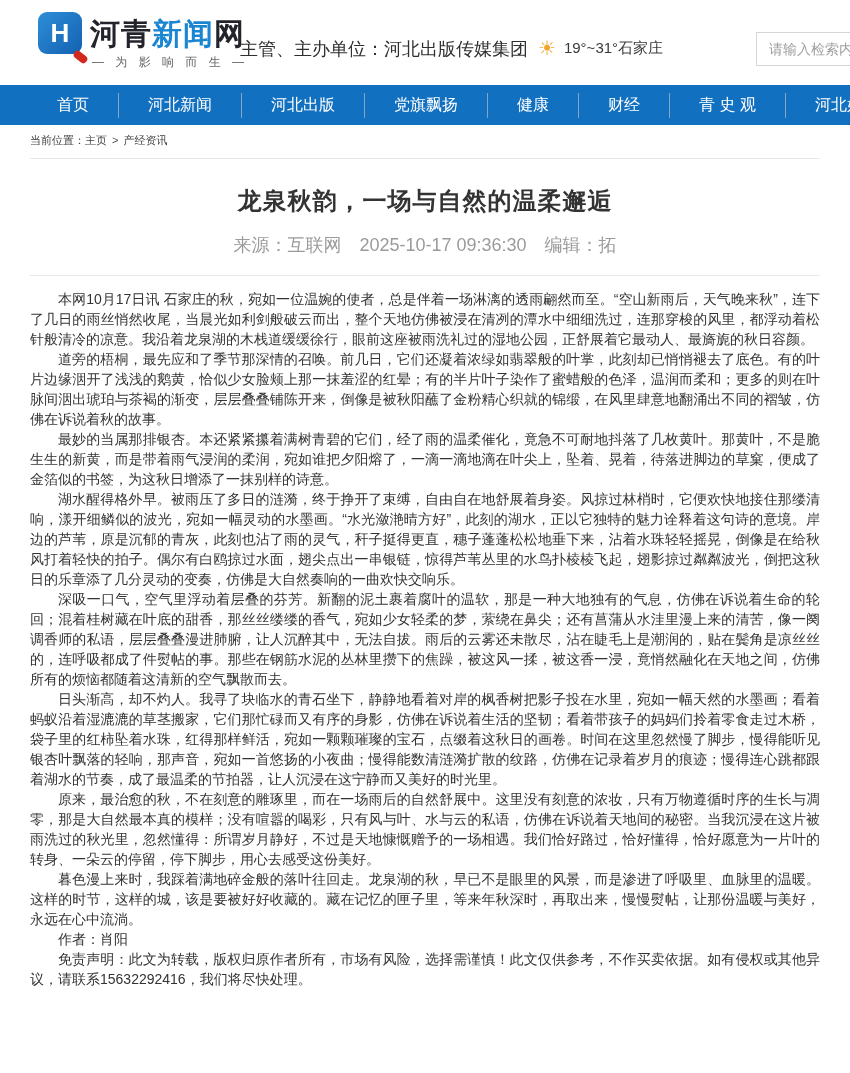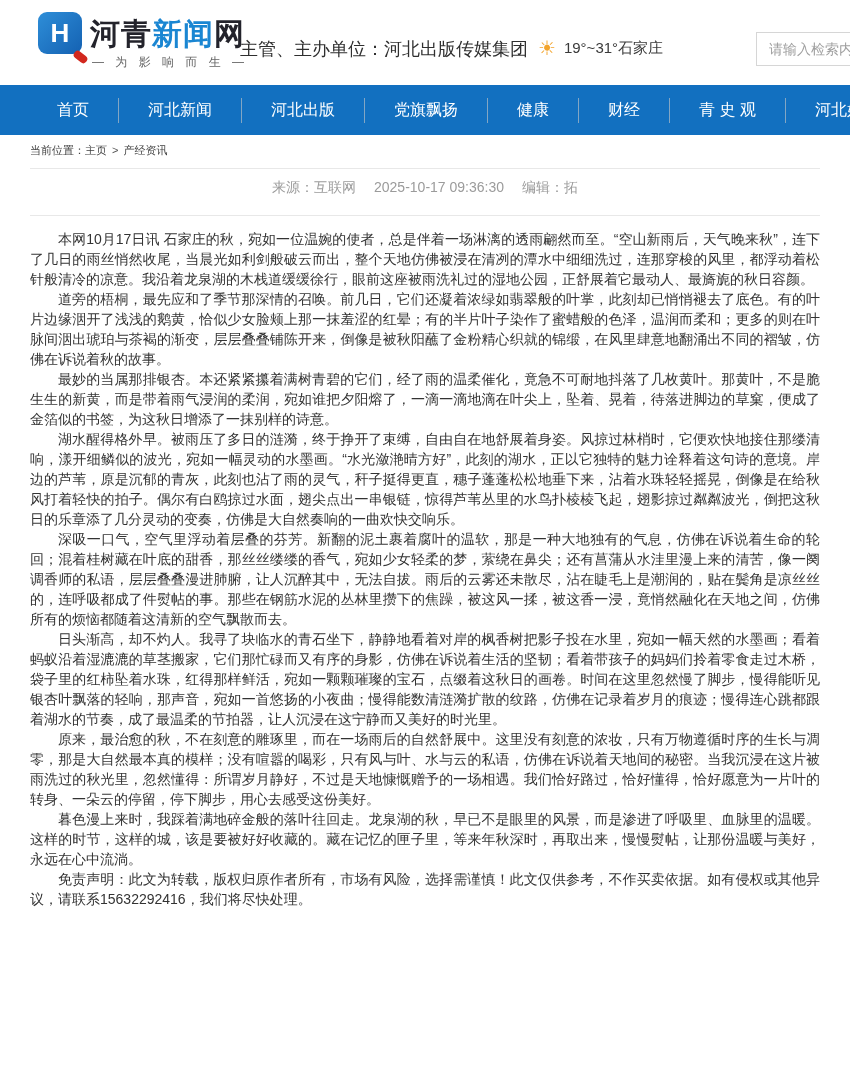--- a/index.html
+++ b/index.html
@@ -30,34 +30,34 @@
     display:flex; align-items:center; gap:8px; }
   .sun-icon { color:#f2a42d; font-size:20px; line-height:1; }
   .search-input {
     position:absolute; left:756px; top:32px; width:190px; height:34px;
     border:1px solid #d6d6d6; background:#fff; padding:0 12px; font-size:14px;
     color:#333; outline:none; font-family:"Liberation Sans", sans-serif;
   }
   .search-input::placeholder { color:#9f9f9f; }
 
   
-  .nav { height:50px; background:#1270c0; display:flex; align-items:center;
+  .nav { height:40px; background:#1270c0; display:flex; align-items:center;
     padding-left:28px; overflow:hidden; white-space:nowrap; }
   .nav-item { color:#fff; font-size:16px; padding:2px 29px; cursor:pointer; }
   .nav-item + .nav-item { border-left:1px solid rgba(222,211,198,0.55); }
 
   
   .main { margin:0 30px; }
   .breadcrumb { margin-top:8px; font-size:11px; color:#3f3f3f; }
   .breadcrumb .crumb-link { cursor:pointer; }
   .breadcrumb .sep { margin:0 5px; color:#555; }
   .rule { border:none; border-top:1px solid #e8e8e8; margin:10px 0 0; }
   .article-title { margin:26px 0 0; text-align:center; font-size:24px;
     font-weight:bold; color:#333; letter-spacing:1px; }
-  .article-meta { margin-top:10px; text-align:center; font-size:14px; color:#9b9b9b; }
+  .article-meta { margin-top:16px; text-align:center; font-size:18px; color:#9b9b9b; }
   .article-meta span { margin:0 9px; }
   .rule2 { border:none; border-top:1px solid #e8e8e8; margin:18px 0 0; }
 
   .article-body { margin-top:13px; font-size:14px; line-height:20px; color:#333;
     text-align:justify; }
   .article-body p { margin:0; text-indent:2em; }
   .disclaimer { margin-top:36px; }
 </style>
 </head>
 <body>
@@ -92,34 +92,36 @@
   </div>
 
 <div class="main">
 
   <div class="breadcrumb">
     <span>当前位置：</span><span class="crumb-link">主页</span><span class="sep">&gt;</span><span class="crumb-link">产经资讯</span>
   </div>
 
   <hr class="rule">
 
+  <h1 class="article-title">龙泉秋韵，一场与自然的温柔邂逅</h1>
 
   <div class="article-meta">
     <span>来源：互联网</span><span>2025-10-17 09:36:30</span><span>编辑：拓</span>
   </div>
 
   <hr class="rule2">
 
   <div class="article-body">
     <div>
         <p class="para">本网10月17日讯 石家庄的秋，宛如一位温婉的使者，总是伴着一场淋漓的透雨翩然而至。“空山新雨后，天气晚来秋”，连下了几日的雨丝悄然收尾，当晨光如利剑般破云而出，整个天地仿佛被浸在清冽的潭水中细细洗过，连那穿梭的风里，都浮动着松针般清冷的凉意。我沿着龙泉湖的木栈道缓缓徐行，眼前这座被雨洗礼过的湿地公园，正舒展着它最动人、最旖旎的秋日容颜。</p>
         <p class="para">道旁的梧桐，最先应和了季节那深情的召唤。前几日，它们还凝着浓绿如翡翠般的叶掌，此刻却已悄悄褪去了底色。有的叶片边缘洇开了浅浅的鹅黄，恰似少女脸颊上那一抹羞涩的红晕；有的半片叶子染作了蜜蜡般的色泽，温润而柔和；更多的则在叶脉间洇出琥珀与茶褐的渐变，层层叠叠铺陈开来，倒像是被秋阳蘸了金粉精心织就的锦缎，在风里肆意地翻涌出不同的褶皱，仿佛在诉说着秋的故事。</p>
         <p class="para">最妙的当属那排银杏。本还紧紧攥着满树青碧的它们，经了雨的温柔催化，竟急不可耐地抖落了几枚黄叶。那黄叶，不是脆生生的新黄，而是带着雨气浸润的柔润，宛如谁把夕阳熔了，一滴一滴地滴在叶尖上，坠着、晃着，待落进脚边的草窠，便成了金箔似的书签，为这秋日增添了一抹别样的诗意。</p>
         <p class="para">湖水醒得格外早。被雨压了多日的涟漪，终于挣开了束缚，自由自在地舒展着身姿。风掠过林梢时，它便欢快地接住那缕清响，漾开细鳞似的波光，宛如一幅灵动的水墨画。“水光潋滟晴方好”，此刻的湖水，正以它独特的魅力诠释着这句诗的意境。岸边的芦苇，原是沉郁的青灰，此刻也沾了雨的灵气，秆子挺得更直，穗子蓬蓬松松地垂下来，沾着水珠轻轻摇晃，倒像是在给秋风打着轻快的拍子。偶尔有白鸥掠过水面，翅尖点出一串银链，惊得芦苇丛里的水鸟扑棱棱飞起，翅影掠过粼粼波光，倒把这秋日的乐章添了几分灵动的变奏，仿佛是大自然奏响的一曲欢快交响乐。</p>
         <p class="para">深吸一口气，空气里浮动着层叠的芬芳。新翻的泥土裹着腐叶的温软，那是一种大地独有的气息，仿佛在诉说着生命的轮回；混着桂树藏在叶底的甜香，那丝丝缕缕的香气，宛如少女轻柔的梦，萦绕在鼻尖；还有菖蒲从水洼里漫上来的清苦，像一阕调香师的私语，层层叠叠漫进肺腑，让人沉醉其中，无法自拔。雨后的云雾还未散尽，沾在睫毛上是潮润的，贴在鬓角是凉丝丝的，连呼吸都成了件熨帖的事。那些在钢筋水泥的丛林里攒下的焦躁，被这风一揉，被这香一浸，竟悄然融化在天地之间，仿佛所有的烦恼都随着这清新的空气飘散而去。</p>
         <p class="para">日头渐高，却不灼人。我寻了块临水的青石坐下，静静地看着对岸的枫香树把影子投在水里，宛如一幅天然的水墨画；看着蚂蚁沿着湿漉漉的草茎搬家，它们那忙碌而又有序的身影，仿佛在诉说着生活的坚韧；看着带孩子的妈妈们拎着零食走过木桥，袋子里的红柿坠着水珠，红得那样鲜活，宛如一颗颗璀璨的宝石，点缀着这秋日的画卷。时间在这里忽然慢了脚步，慢得能听见银杏叶飘落的轻响，那声音，宛如一首悠扬的小夜曲；慢得能数清涟漪扩散的纹路，仿佛在记录着岁月的痕迹；慢得连心跳都跟着湖水的节奏，成了最温柔的节拍器，让人沉浸在这宁静而又美好的时光里。</p>
         <p class="para">原来，最治愈的秋，不在刻意的雕琢里，而在一场雨后的自然舒展中。这里没有刻意的浓妆，只有万物遵循时序的生长与凋零，那是大自然最本真的模样；没有喧嚣的喝彩，只有风与叶、水与云的私语，仿佛在诉说着天地间的秘密。当我沉浸在这片被雨洗过的秋光里，忽然懂得：所谓岁月静好，不过是天地慷慨赠予的一场相遇。我们恰好路过，恰好懂得，恰好愿意为一片叶的转身、一朵云的停留，停下脚步，用心去感受这份美好。</p>
         <p class="para">暮色漫上来时，我踩着满地碎金般的落叶往回走。龙泉湖的秋，早已不是眼里的风景，而是渗进了呼吸里、血脉里的温暖。这样的时节，这样的城，该是要被好好收藏的。藏在记忆的匣子里，等来年秋深时，再取出来，慢慢熨帖，让那份温暖与美好，永远在心中流淌。</p>
       </div>
+    <p>作者：肖阳</p>
     <p class="disclaimer">免责声明：此文为转载，版权归原作者所有，市场有风险，选择需谨慎！此文仅供参考，不作买卖依据。如有侵权或其他异议，请联系15632292416，我们将尽快处理。</p>
   </div>
 
 </div>
 
 </body></html>

